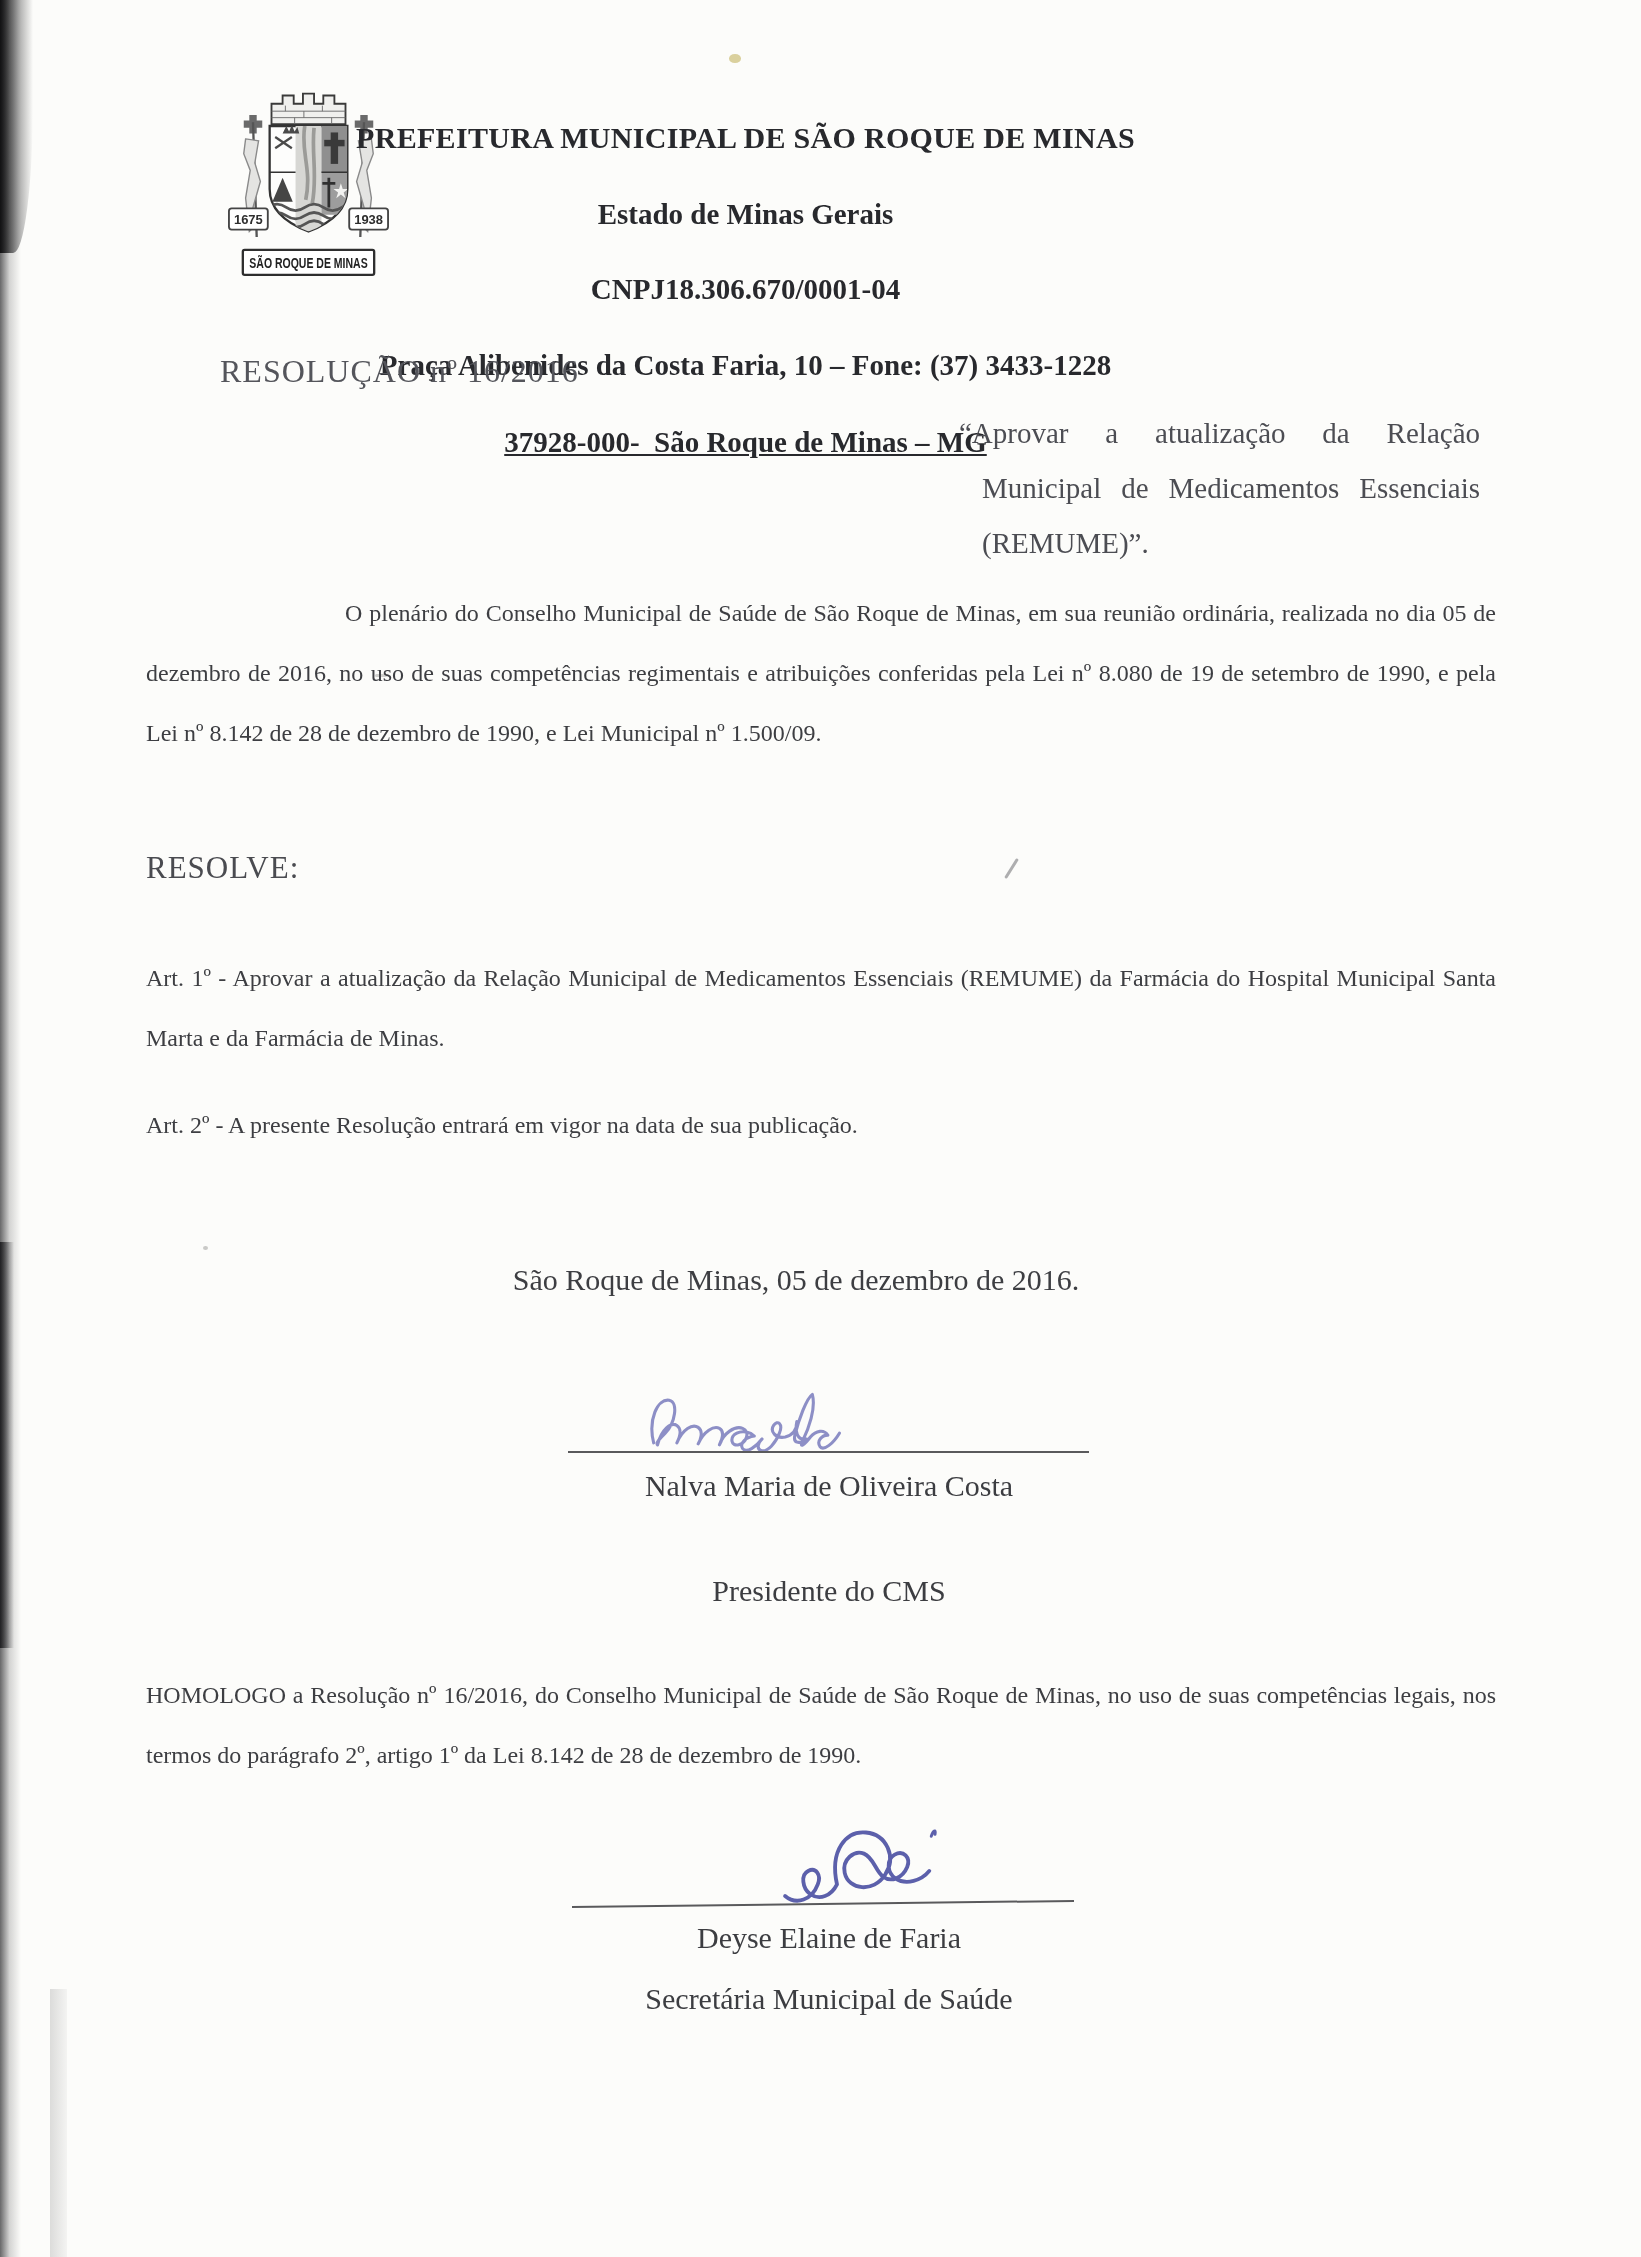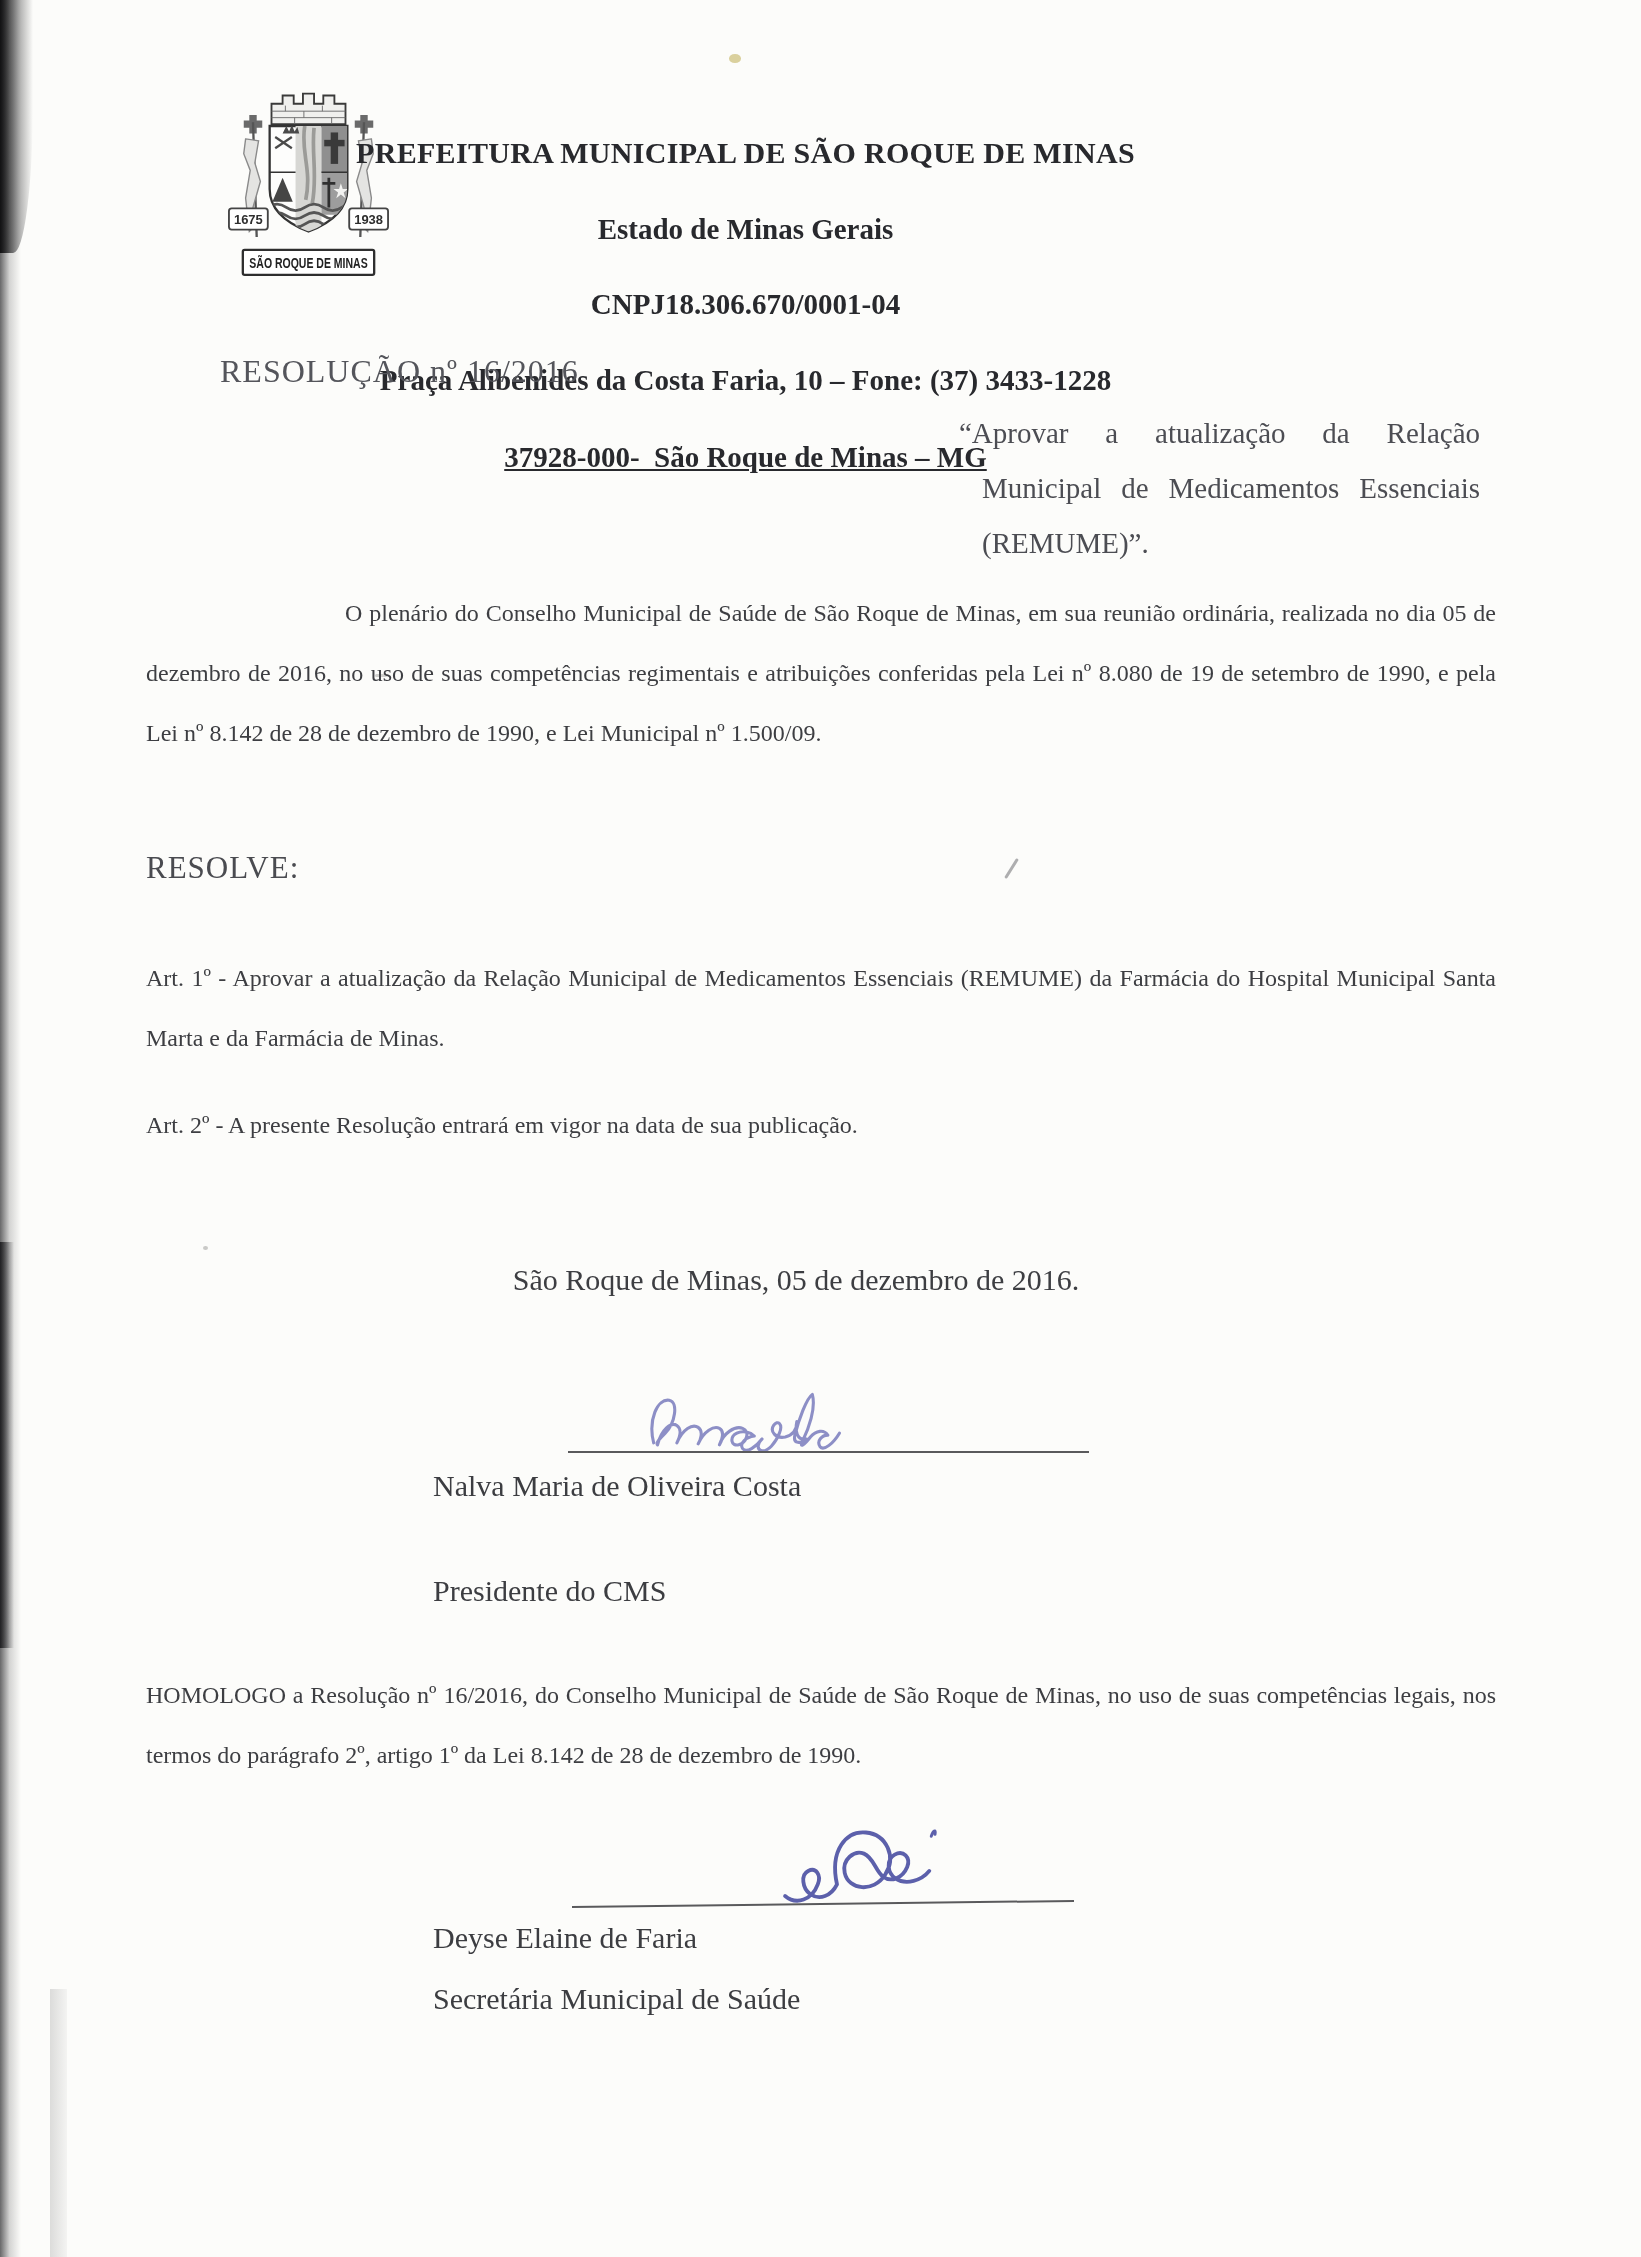--- a/index.html
+++ b/index.html
@@ -32,21 +32,21 @@
     background:linear-gradient(to right, rgba(90,90,92,.20), rgba(90,90,92,.05));
   }
   .speck-yellow{position:absolute;left:729px;top:54px;width:11.6px;height:8.7px;border-radius:50%;background:#cfc27e;opacity:.75;}
   .speck-slash{position:absolute;left:1010px;top:857px;width:2.9px;height:23px;background:#9a9a9c;transform:rotate(32deg);border-radius:1.9px;opacity:.8;}
   .speck-tilde{position:absolute;left:375px;top:674px;width:11.6px;height:2.9px;background:#c4c4c2;border-radius:1.9px;opacity:.8;}
   .speck-dot{position:absolute;left:203px;top:1246px;width:4.8px;height:3.9px;background:#c9c9c7;border-radius:50%;}
 
   
   .crest{position:absolute;left:216px;top:68px;width:185px;height:214px;}
   .header-text{
-    position:absolute;left:307px;top:96px;width:877px;
+    position:absolute;left:307px;top:81px;width:877px;
     text-align:center;font-weight:bold;color:#28292d;white-space:pre-wrap;
   }
   .header-text .h1{font-size:30px;line-height:42px;letter-spacing:0.3px;}
   .header-text .h2{font-size:29px;line-height:39px;}
   .header-text .h3{font-size:29px;line-height:39px;}
   .header-text .h4{font-size:29px;line-height:41px;}
   .header-text .h5{font-size:29px;line-height:41px;text-decoration:underline;}
 
   
   .doc-title{
@@ -75,21 +75,21 @@
     font-size:30px;text-align:center;
   }
   .homologation{top:1665px;}
 
   
   .sig-ink{position:absolute;}
   .sig-line{position:absolute;height:1.9px;background:#5a5a5c;}
   .sig-line-1{left:568px;top:1451px;width:521px;}
   .sig-line-2{left:572px;top:1903px;width:502px;transform:rotate(-0.7deg);}
   .sig-name,.sig-role{
-    position:absolute;left:433px;width:792px;text-align:left;
+    position:absolute;left:433px;width:792px;text-align:center;
     font-size:30px;color:#3c3d41;
   }
   .name-1{top:1469px;}
   .role-1{top:1529px;margin-top:45px;}
   .name-2{top:1921px;}
   .role-2{top:1982px;}
 </style>
 </head>
 <body>
 

